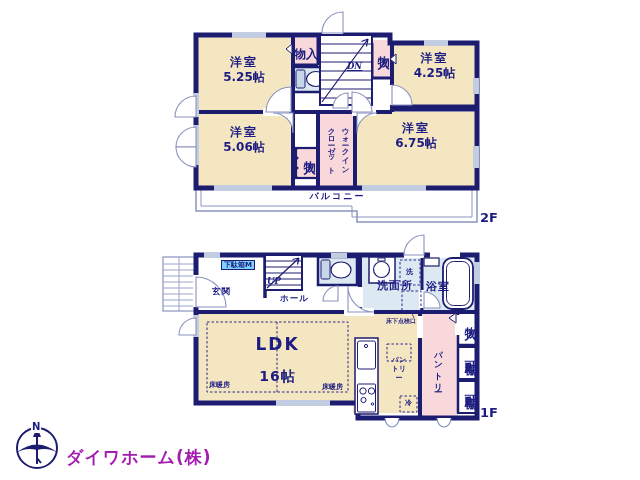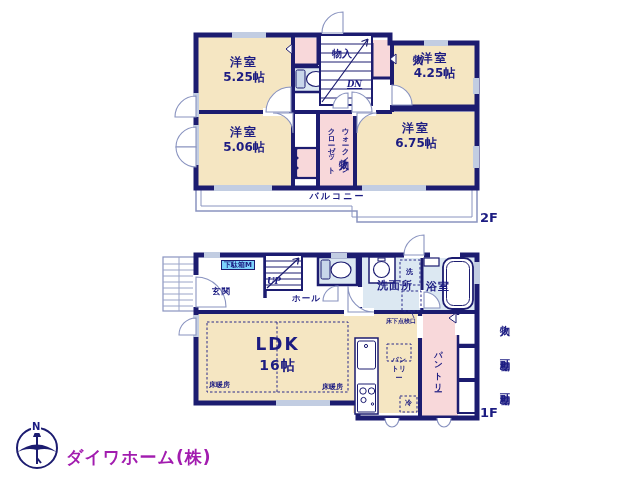--- a/index.html
+++ b/index.html
@@ -3,30 +3,30 @@
 <meta charset="utf-8">
 <style>
   html,body{margin:0;padding:0;background:#fff;}
   #canvas{position:relative;width:640px;height:480px;background:#fff;overflow:hidden;
           font-family:"DejaVu Sans","Liberation Sans",sans-serif;}
   #plan-svg{position:absolute;left:0;top:0;}
   .lbl{position:absolute;color:#1c1c82;font-weight:bold;line-height:1.15;white-space:nowrap;}
   .room{font-size:12px;letter-spacing:2px;text-align:center;}
   .room .sz{font-size:12px;letter-spacing:0;margin-top:1px;}
   .tiny{font-size:7px;}
-  .t65{font-size:10px;margin-left:36px;}
+  .t65{font-size:12px;}
   .t6{font-size:6px;}
   .t8{font-size:8.5px;letter-spacing:1px;}
   .t75{font-size:11px;letter-spacing:1px;}
   .t9{font-size:9px;letter-spacing:2px;}
   .flr{font-size:13px;letter-spacing:0;}
   .vtext{writing-mode:vertical-rl;text-orientation:upright;letter-spacing:1px;white-space:normal;}
   .ital{font-family:"DejaVu Serif","Liberation Serif",serif;font-style:italic;font-size:8.5px;letter-spacing:0;}
   .ldk{font-size:17px;letter-spacing:2px;text-align:center;}
-  .ldk .sz{font-size:14px;letter-spacing:1px;margin-top:2px;}
+  .ldk .sz{font-size:14px;letter-spacing:1px;margin-top:13px;}
   .boxed{border:1.2px solid #1c1c70;background:#7dd3fc;padding:0 2px;font-size:7px;letter-spacing:0;}
   .wrap2{white-space:normal;width:16px;text-align:center;line-height:1.25;}
   .company{font-size:17px;letter-spacing:1px;color:#a21caf;}
   .north{font-size:10px;background:#fff;padding:0 1px;}
 </style>
 </head>
 <body>
 
 <div id="canvas">
 
@@ -226,28 +226,28 @@
   <div class="sz">5.06帖</div>
 </div>
 <div class="lbl room" style="left:371px;top:122px;width:90px;">
   <div>洋室</div>
   <div class="sz">6.75帖</div>
 </div>
 <div class="lbl t65" style="left:294px;top:48px;width:24px;text-align:center;">物入</div>
 <div class="lbl t65 vtext" style="left:376px;top:46px;height:30px;">物入</div>
 <div class="lbl t65 vtext" style="left:302px;top:151px;height:28px;">物入</div>
 <div class="lbl vtext" style="left:324px;top:122px;height:53px;font-size:7.5px;line-height:14px;">ウォークインクローゼット</div>
-<div class="lbl ital" style="left:347px;top:80px;text-decoration:underline;">DN</div>
+<div class="lbl ital" style="left:347px;top:62px;text-decoration:underline;">DN</div>
 <div class="lbl t9" style="left:295px;top:191px;width:85px;text-align:center;">バルコニー</div>
 <div class="lbl flr" style="left:480px;top:211px;">2F</div>
 
 <div class="lbl boxed" style="left:221px;top:260px;">下駄箱M</div>
 <div class="lbl t8" style="left:212px;top:287px;">玄関</div>
 <div class="lbl ital" style="left:267px;top:277px;">UP</div>
-<div class="lbl t8" style="left:292px;top:294px;font-family:Liberation Serif, serif;">ホール</div>
+<div class="lbl t8" style="left:280px;top:294px;font-family:Liberation Serif, serif;">ホール</div>
 <div class="lbl t75" style="left:377px;top:280px;">洗面所</div>
 <div class="lbl tiny" style="left:406px;top:268px;">洗</div>
 <div class="lbl t75" style="left:426px;top:281px;">浴室</div>
 <div class="lbl t6" style="left:386px;top:318px;">床下点検口</div>
 <div class="lbl ldk" style="left:230px;top:335px;width:95px;">
   <div>LDK</div>
   <div class="sz">16帖</div>
 </div>
 <div class="lbl tiny" style="left:209px;top:381px;">床暖房</div>
 <div class="lbl tiny" style="left:322px;top:383px;">床暖房</div>

